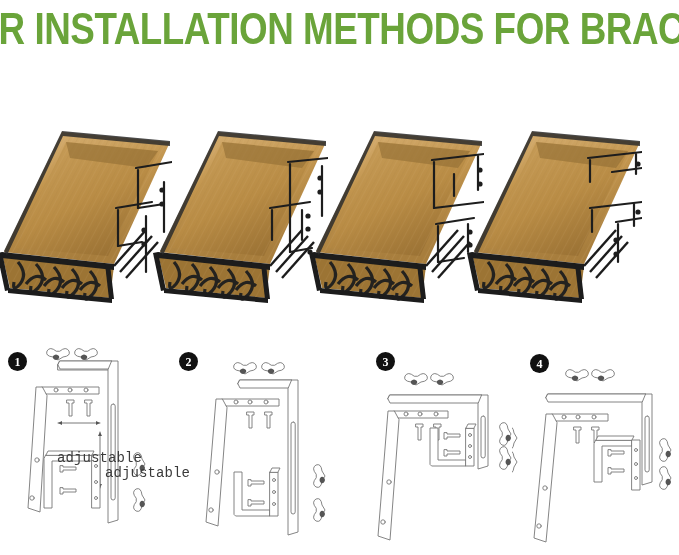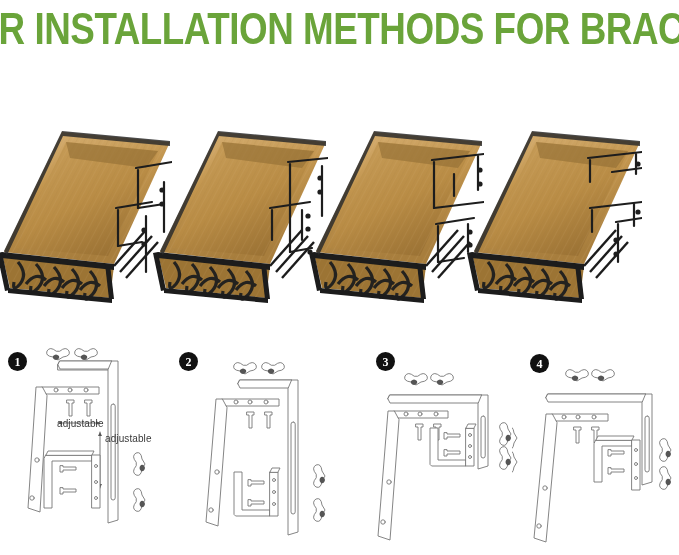--- a/index.html
+++ b/index.html
@@ -68,25 +68,26 @@
   .method.m1 .badge{left:8px;top:12px;}
   .method.m2 .badge{left:13px;top:12px;}
   .method.m3 .badge{left:16px;top:12px;}
   .method.m4 .badge{left:18px;top:14px;}
 
   .dwg{position:absolute;left:0;top:0;width:100%;height:215px;}
   .dwg svg{display:block;width:100%;height:100%;}
 
   .lbl{
     position:absolute;
-    font-size:10px;
+    font-size:14px;
     color:#3a3a3a;
-    font-family:Liberation Sans, sans-serif;
+    font-family:Liberation Mono, monospace;
     white-space:nowrap;
     letter-spacing:0.1px;
+    margin-top:32px;
   }
   .lbl-adj-h{left:57px;top:78px;}
   .lbl-adj-v{left:105px;top:93px;}
 </style>
 </head>
 <body>
 
 <div id="page">
 
   <div class="title-bar">

